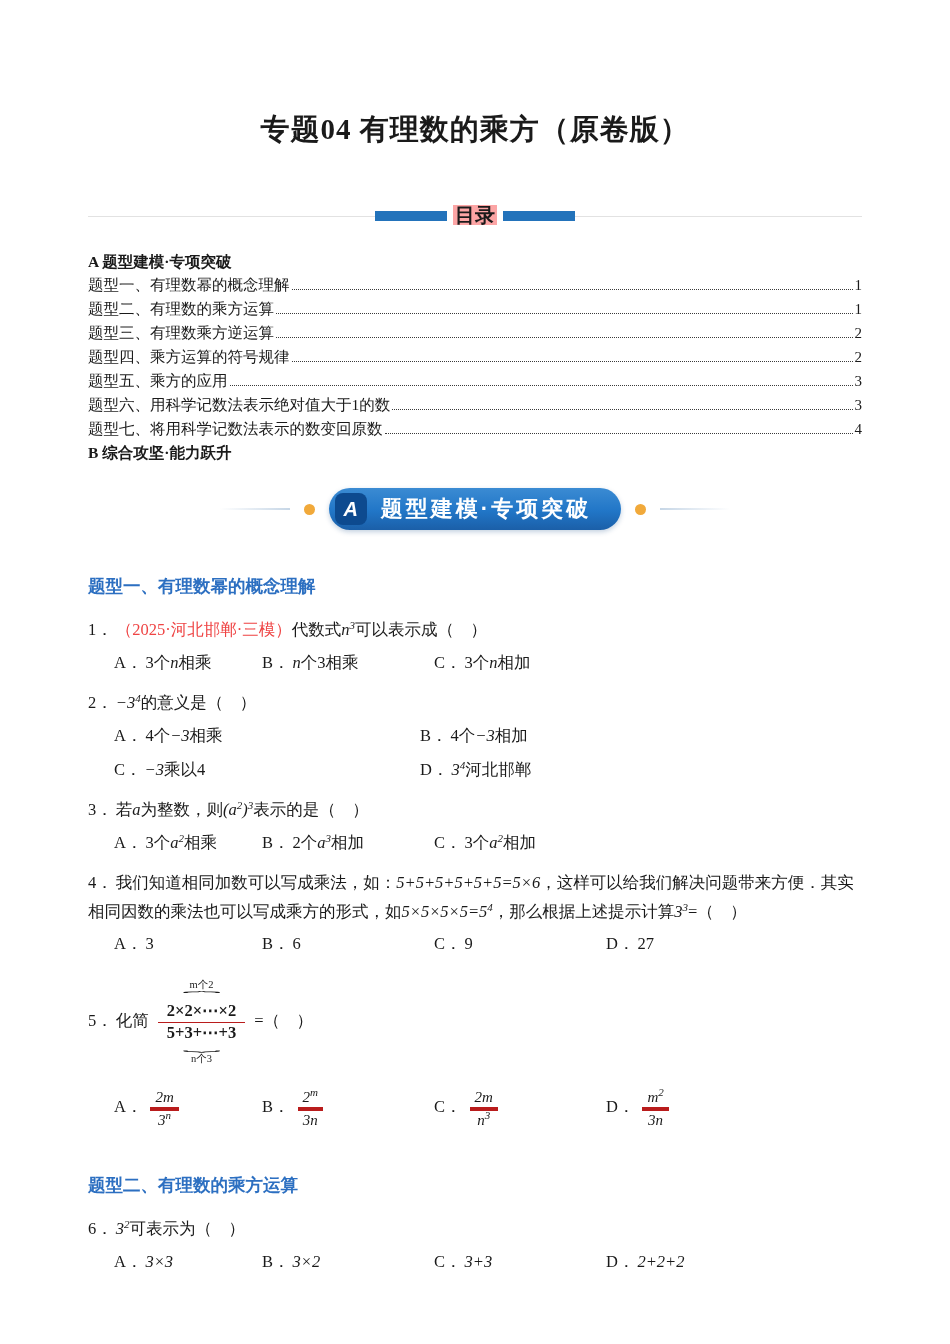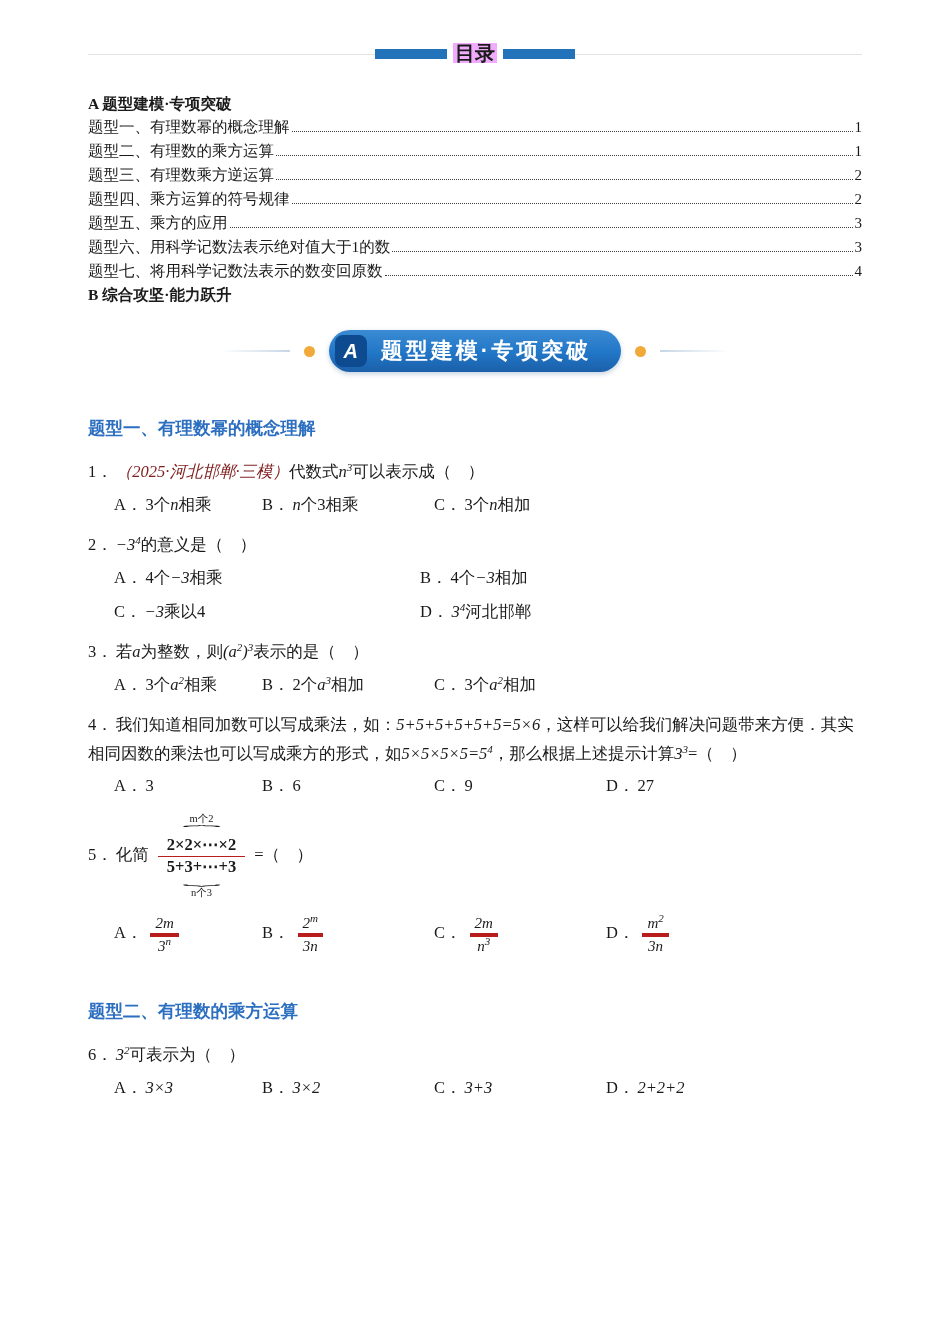--- a/index.html
+++ b/index.html
@@ -18,25 +18,25 @@
   }
 
   
   .toc-header { margin-top:44px; display:flex; align-items:center; }
   .toc-header::before, .toc-header::after {
     content:""; flex:1; border-top:1px solid #e2e2e2;
   }
   .toc-bar { width:72px; height:10px; background:#2373bb; }
   .toc-title {
     font-size:20px; font-weight:bold; line-height:1;
-    margin:0 6px; padding:0 2px; background:#f0abfc; position:relative; top:-1px;
-  }
-
-  
-  .toc-list { margin-top:28px; font-size:15.5px; line-height:23px; }
+    margin:12px 6px; padding:0 2px; background:#fca5a5; position:relative; top:-1px;
+  }
+
+  
+  .toc-list { margin-top:12px; font-size:15.5px; line-height:23px; }
   .toc-row { display:flex; align-items:baseline; }
   .toc-row.bold .toc-label { font-weight:bold; }
   .toc-leader { flex:1; border-bottom:1.6px dotted #3a3a3a; margin:0 2px 4px 2px; }
   .toc-page { font-size:15px; }
 
   
   .banner-wrap { margin-top:24px; display:flex; align-items:center; justify-content:center; }
   .banner-line { width:70px; height:2px; }
   .banner-line.left  { background:linear-gradient(to right, rgba(198,214,230,0), #c6d6e6); }
   .banner-line.right { background:linear-gradient(to left,  rgba(198,214,230,0), #c6d6e6); }
@@ -61,51 +61,52 @@
   .section-heading {
     margin-top:44px; color:#2c6fc1; font-size:17.5px; font-weight:bold;
     font-family:"Liberation Sans","DejaVu Sans",sans-serif;
   }
   .section-heading + .question { margin-top:18px; }
 
   
   .question { margin-top:15px; }
   .stem { font-size:16.5px; line-height:1.75; }
   .qnum { margin-right:3px; }
-  .red { color:#7f1d1d;font-style:italic; }
+  .red { color:#ef4444; }
   .math { font-style:italic; font-family:"Liberation Serif","DejaVu Serif",serif; }
   sup.math { font-size:11px; line-height:0; }
   .math.mbold { font-weight:bold; font-style:normal; }
 
   
   .options { margin-top:7px; padding-left:26px; font-size:16.5px; }
   .cols4 { display:grid; grid-template-columns:141px 165px 165px 1fr; align-items:center;gap:7px; }
   .cols2 { display:grid; grid-template-columns:306px 1fr; row-gap:12px; align-items:center; }
   .option { white-space:nowrap; }
   .option .letter { margin-right:3px; }
   .options.tall { margin-top:14px; }
 
   
   .frac {
     display:inline-flex; flex-direction:column; align-items:center;
     vertical-align:middle; margin:0 5px; line-height:1.25; font-size:15px; text-align:center;
   }
   .frac .num { border-bottom:4px solid #b91c1c; padding:0 5px; display:block; }
   .frac .den { padding:0 5px; display:block; }
-  .bigfrac { font-size:16.5px; margin:0 9px;justify-content:center; }
+  .bigfrac { font-size:16.5px; margin:8px 9px;justify-content:center; }
   .bigfrac .num, .bigfrac .den { padding:0 9px; }
   .bigfrac .num { border-bottom-width:1.5px; }
   .frac-label { font-size:10.5px; line-height:1.3; font-style:normal; display:block; }
   .brace { font-size:9px; line-height:9px; height:9px; display:block; transform:scaleX(7); }
 </style>
 </head>
 <body>
 
 <div class="page">
 
+  <h1 class="doc-title">专题04 有理数的乘方（原卷版）</h1>
 
   <div class="toc-header">
     <span class="toc-bar"></span>
     <span class="toc-title">目录</span>
     <span class="toc-bar"></span>
   </div>
 
   <div class="toc-list">
     <div class="toc-row bold">
       <span class="toc-label">A 题型建模·专项突破</span>

